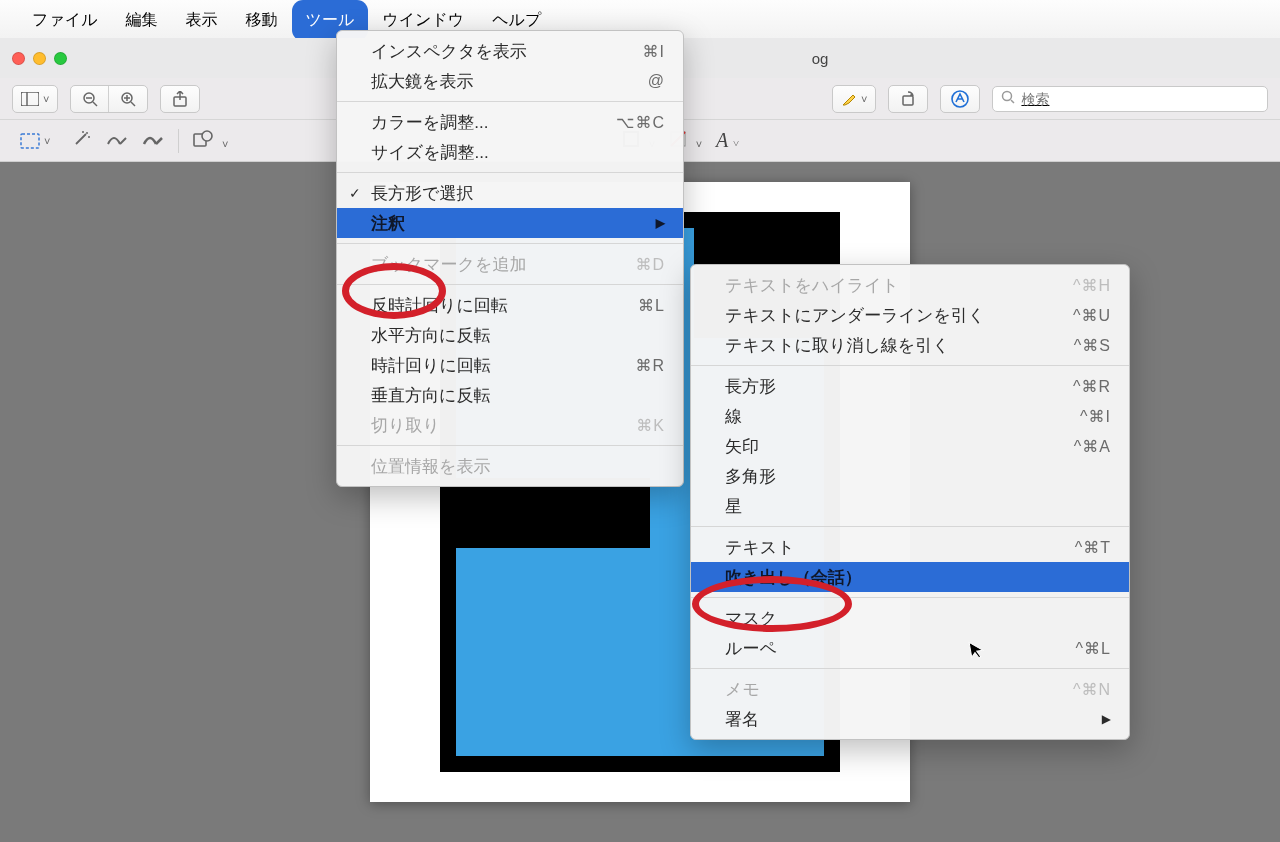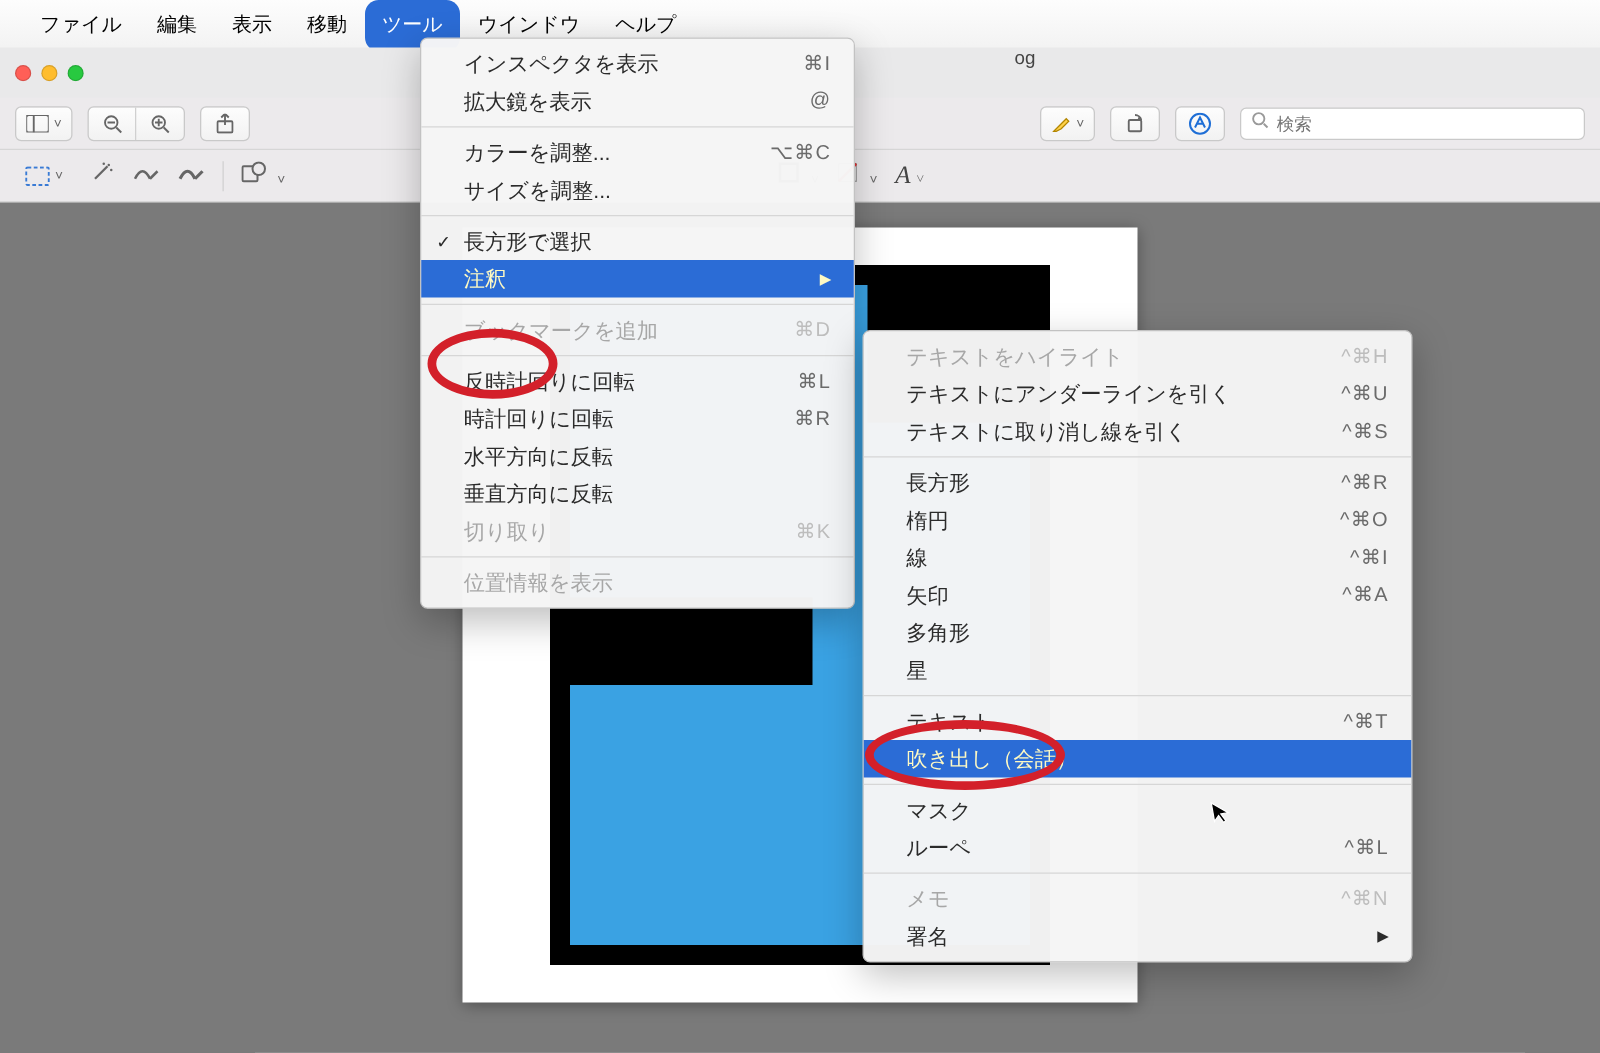--- a/index.html
+++ b/index.html
@@ -8,45 +8,45 @@
 
 .menubar { position: absolute; top: 0; left: 0; right: 0; height: 42px; background: linear-gradient(#fdfdfd,#f2f2f2); border-bottom: 1px solid #c9c9c9; display: flex; align-items: flex-start; padding-left: 18px; font-size: 16px; }
 .menubar .mitem { padding: 0 14px; height: 100%; display: flex; align-items: center; cursor: default; }
 .menubar .mitem.active { background: #2b6cd6; color: #fff; border-radius: 11px; }
 
 
 .window { position: absolute; top: 38px; left: 0; width: 1280px; height: 804px; background: #e9e9ea; }
 .traffic { position: absolute; top: 14px; left: 12px; display: flex; gap: 8px; }
 .light { width: 13px; height: 13px; border-radius: 50%; border: 0.5px solid rgba(0,0,0,0.15); }
 .red { background:#ff5f57; } .yellow{background:#ffbd2e;} .green{background:#28c940;}
-.titlebar { height: 40px; display:flex; align-items:flex-start; justify-content:center; font-size:15px; color:#444; }
+.titlebar { height: 40px; display:flex; align-items:center; justify-content:center; font-size:15px; color:#444; }
 
 
 .toolbar1 { height: 42px; display:flex; align-items:center; padding: 0 12px; gap: 12px; background:#eceaec; border-bottom:1px solid #d6d6d6;}
 .toolbar2 { height: 42px; display:flex; align-items:center; padding: 0 12px; gap: 14px; background:#eceaec; border-bottom:1px solid #cfcfcf;}
 .tbtn, .tgroup { height: 28px; border:1px solid #c9c9c9; border-radius:5px; background: linear-gradient(#fdfdfd,#f2f2f2); display:flex; align-items:center; justify-content:center; }
 .tbtn { min-width: 40px; padding: 0 8px; font-size: 15px; color:#555; }
 .tgroup { padding:0; }
 .tgroup .seg { padding:0 10px; height:100%; display:flex; align-items:center; justify-content:center; border-right:1px solid #d0d0d0; font-size:15px; color:#555; min-width:38px;}
 .tgroup .seg:last-child{border-right:none;}
 .search { flex:1; max-width:380px; height:26px; border:1px solid #c9c9c9; border-radius:5px; background:#fff; display:flex; align-items:center; padding:0 8px; gap:6px; margin-left:auto;}
-.search input { border:none; outline:none; font-size:14px; width:100%; background:transparent; }
+.search input { border:none; outline:none; font-size:14px; width:100%; background:transparent;text-decoration:underline; }
 .search .mag { color:#9a9a9a; }
 
 .canvas-area { position:absolute; top:124px; left:0; right:0; bottom:0; background:#7a7a7a; display:flex; justify-content:center; }
 .canvas { margin-top:20px; width:540px; height:620px; background:#fff; box-shadow:0 2px 12px rgba(0,0,0,0.35); position:relative; overflow:hidden;}
 .canvas .art { position:absolute; top:30px; left:70px; width:400px; height:560px; border:16px solid #000; background:#3aa2e3; }
 .canvas .art::before{content:"";position:absolute;top:0;right:0;width:130px;height:110px;background:#000;}
 .canvas .art::after{content:"";position:absolute;top:250px;left:-16px;width:210px;height:70px;background:#000;}
 
 
 .menu { position:absolute; background: rgba(245,245,245,0.98); border:1px solid #c2c2c2; border-radius:6px; box-shadow:0 10px 30px rgba(0,0,0,0.25); padding:5px 0; font-size:17px; }
 .menu .row { height:30px; display:flex; align-items:center; padding:0 18px 0 34px; position:relative; cursor:default; white-space:nowrap; color:#2b2b2b;}
 .menu .row.disabled { color:#a7a7a7; }
-.menu .row.highlight { background:#2b6cd6; color:#fef9c3; }
+.menu .row.highlight { background:#2b6cd6; color:#0f172a;font-weight:bold; }
 .menu .row.marked::before { content:"✓"; position:absolute; left:12px; font-size:14px; }
 .menu .row .sc { margin-left:auto; padding-left:40px; color:#6b6b6b; font-size:16px; letter-spacing:1px;}
 .menu .row.disabled .sc { color:#bdbdbd; }
 .menu .sep { height:1px; background:#d6d6d6; margin:5px 0; }
 .menu .arrow { margin-left:auto; padding-left:40px; font-size:12px; }
 .menu1 { top:30px; left:336px; width:348px; }
 .menu2 { top:264px; left:690px; width:440px; }
 
 
 .ring { position:absolute; border:7px solid #d3202a; border-radius:50%; pointer-events:none; }
@@ -231,27 +231,27 @@
     <div class="row disabled">
       <span>ブックマークを追加</span>
       <span class="sc">⌘D</span>
     </div>
     <div class="sep"></div>
     <div class="row">
       <span>反時計回りに回転</span>
       <span class="sc">⌘L</span>
     </div>
     <div class="row">
+      <span>水平方向に反転</span>
+    </div>
+    <div class="row">
       <span>時計回りに回転</span>
       <span class="sc">⌘R</span>
     </div>
     <div class="row">
-      <span>水平方向に反転</span>
-    </div>
-    <div class="row">
       <span>垂直方向に反転</span>
     </div>
     <div class="row disabled">
       <span>切り取り</span>
       <span class="sc">⌘K</span>
     </div>
     <div class="sep"></div>
     <div class="row disabled">
       <span>位置情報を表示</span>
     </div>
@@ -267,24 +267,20 @@
       <span class="sc">^⌘U</span>
     </div>
     <div class="row">
       <span>テキストに取り消し線を引く</span>
       <span class="sc">^⌘S</span>
     </div>
     <div class="sep"></div>
     <div class="row">
       <span>長方形</span>
       <span class="sc">^⌘R</span>
-    </div>
-    <div class="row">
-      <span>楕円</span>
-      <span class="sc">^⌘O</span>
     </div>
     <div class="row">
       <span>線</span>
       <span class="sc">^⌘I</span>
     </div>
     <div class="row">
       <span>矢印</span>
       <span class="sc">^⌘A</span>
     </div>
     <div class="row">

